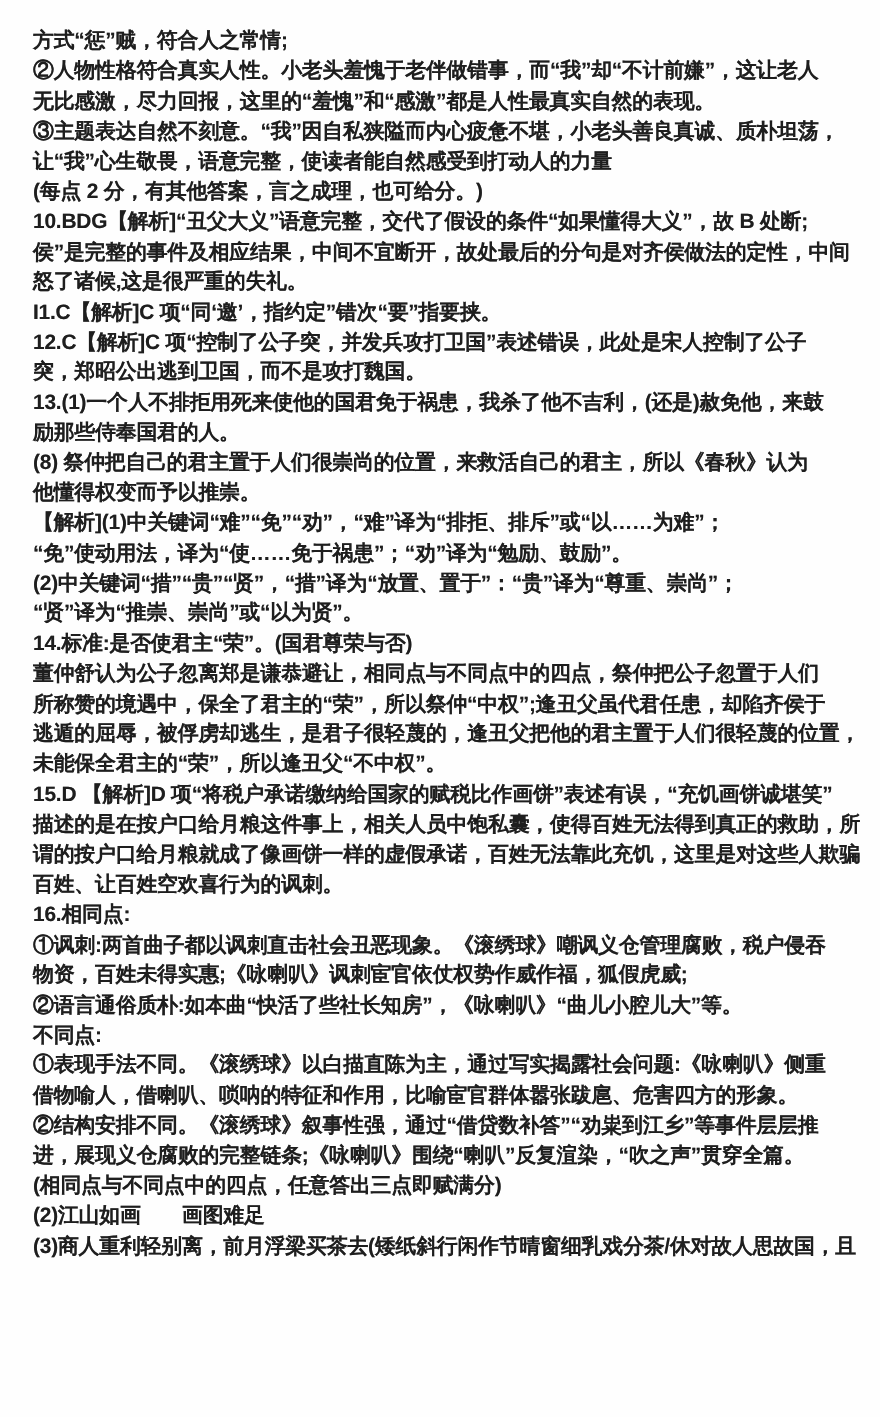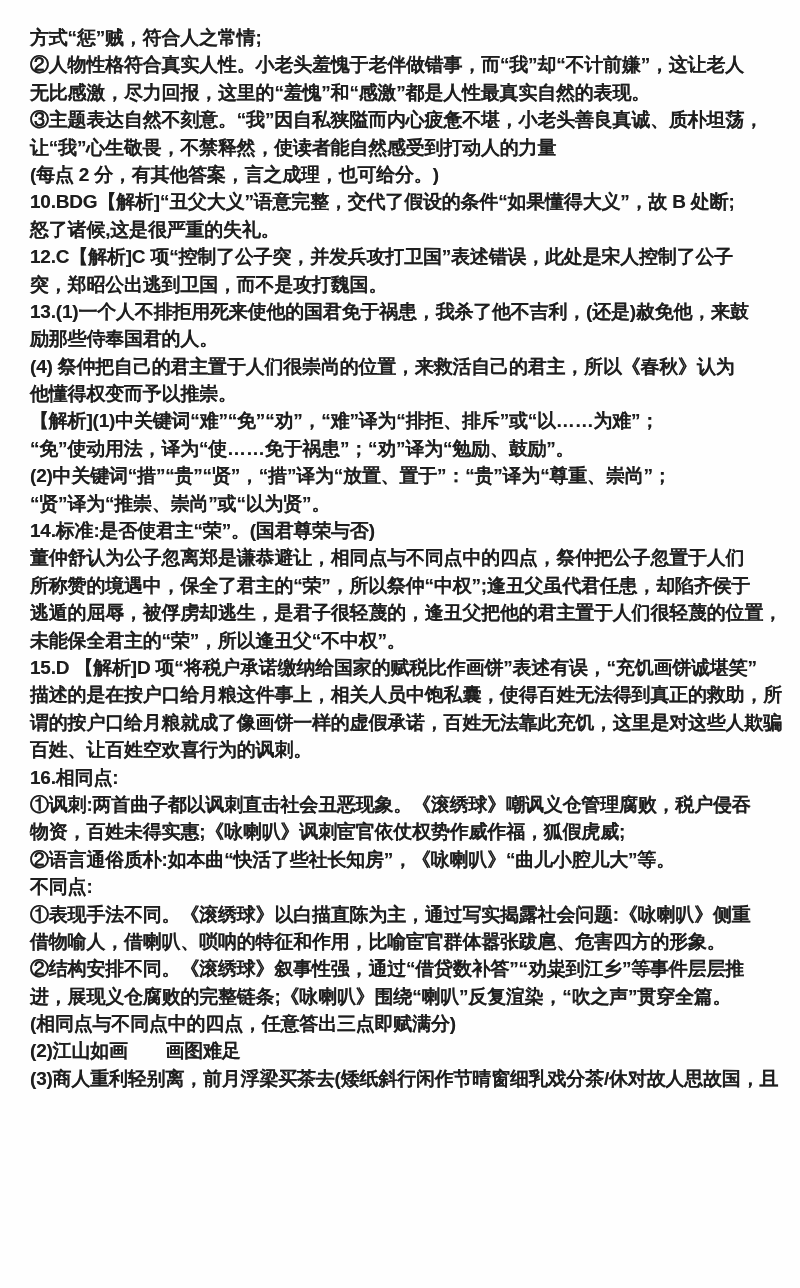--- a/index.html
+++ b/index.html
@@ -31,29 +31,31 @@
 </style>
 </head>
 <body>
 
 <div class="page">
   <div class="doc">
       <div class="line">方式“惩”贼，符合人之常情;</div>
       <div class="line">②人物性格符合真实人性。小老头羞愧于老伴做错事，而“我”却“不计前嫌”，这让老人</div>
       <div class="line">无比感激，尽力回报，这里的“羞愧”和“感激”都是人性最真实自然的表现。</div>
       <div class="line">③主题表达自然不刻意。“我”因自私狭隘而内心疲惫不堪，小老头善良真诚、质朴坦荡，</div>
-      <div class="line">让“我”心生敬畏，不禁释然，使读者能自然感受到打动人的力量</div>
+      <div class="line">让“我”心生敬畏，语意完整，使读者能自然感受到打动人的力量</div>
       <div class="line">(每点 2 分，有其他答案，言之成理，也可给分。)</div>
       <div class="line">10.BDG【解析]“丑父大义”语意完整，交代了假设的条件“如果懂得大义”，故 B 处断;</div>
+      <div class="line">侯”是完整的事件及相应结果，中间不宜断开，故处最后的分句是对齐侯做法的定性，中间</div>
       <div class="line">怒了诸候,这是很严重的失礼。</div>
+      <div class="line">I1.C【解析]C 项“同‘邀’，指约定”错次“要”指要挟。</div>
       <div class="line">12.C【解析]C 项“控制了公子突，并发兵攻打卫国”表述错误，此处是宋人控制了公子</div>
       <div class="line">突，郑昭公出逃到卫国，而不是攻打魏国。</div>
       <div class="line">13.(1)一个人不排拒用死来使他的国君免于祸患，我杀了他不吉利，(还是)赦免他，来鼓</div>
       <div class="line">励那些侍奉国君的人。</div>
-      <div class="line">(4) 祭仲把自己的君主置于人们很崇尚的位置，来救活自己的君主，所以《春秋》认为</div>
+      <div class="line">(8) 祭仲把自己的君主置于人们很崇尚的位置，来救活自己的君主，所以《春秋》认为</div>
       <div class="line">他懂得权变而予以推崇。</div>
       <div class="line">【解析](1)中关键词“难”“免”“劝”，“难”译为“排拒、排斥”或“以……为难”；</div>
       <div class="line">“免”使动用法，译为“使……免于祸患”；“劝”译为“勉励、鼓励”。</div>
       <div class="line">(2)中关键词“措”“贵”“贤”，“措”译为“放置、置于”：“贵”译为“尊重、崇尚”；</div>
       <div class="line">“贤”译为“推崇、崇尚”或“以为贤”。</div>
       <div class="line">14.标准:是否使君主“荣”。(国君尊荣与否)</div>
       <div class="line">董仲舒认为公子忽离郑是谦恭避让，相同点与不同点中的四点，祭仲把公子忽置于人们</div>
       <div class="line">所称赞的境遇中，保全了君主的“荣”，所以祭仲“中权”;逢丑父虽代君任患，却陷齐侯于</div>
       <div class="line">逃遁的屈辱，被俘虏却逃生，是君子很轻蔑的，逢丑父把他的君主置于人们很轻蔑的位置，</div>
       <div class="line">未能保全君主的“荣”，所以逢丑父“不中权”。</div>

